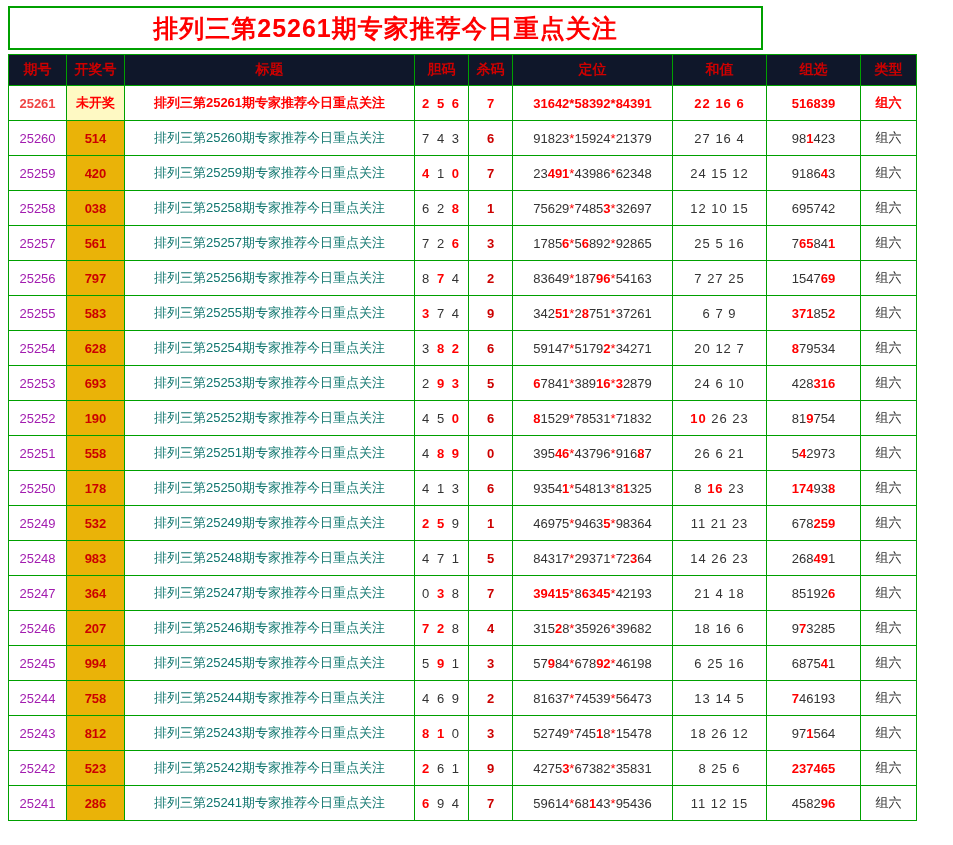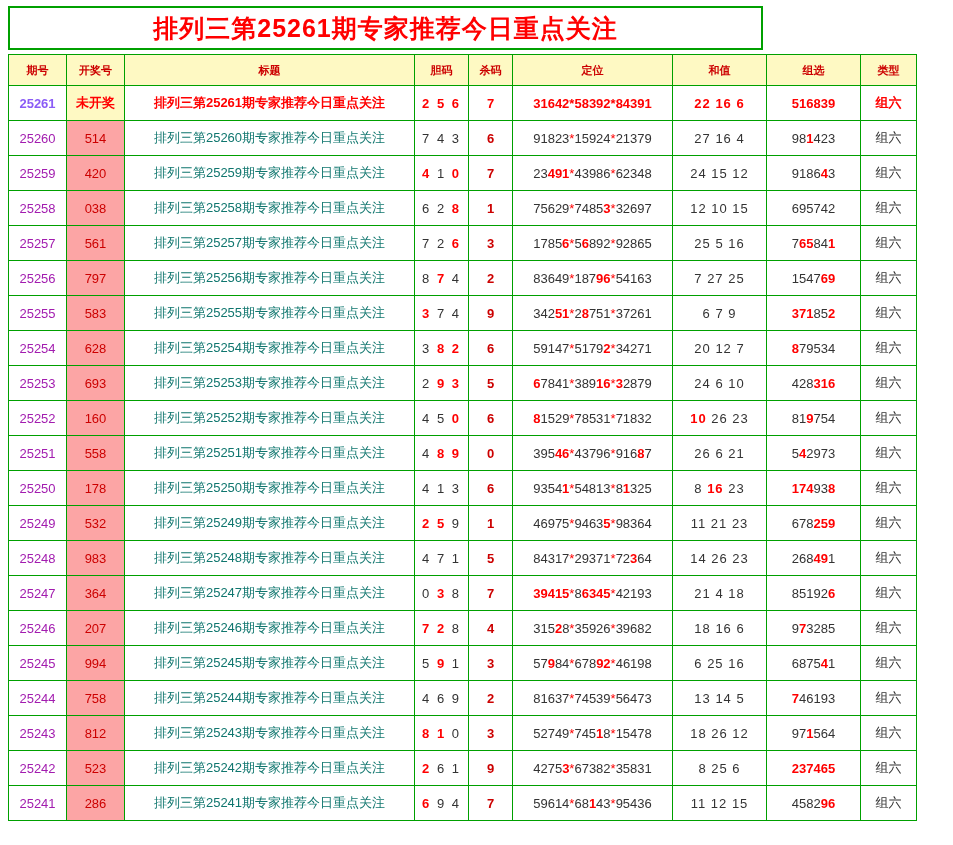--- a/index.html
+++ b/index.html
@@ -39,50 +39,50 @@
   table.main th, table.main td {
     border: 1px solid #00a000;
     text-align: center;
     font-size: 13px;
     height: 34px;
     padding: 0 2px;
     overflow: hidden;
     white-space: nowrap;
   }
   table.main thead th {
-    background: #fef9c3;
+    background: #0f172a;
     color: #cc0000;
     font-weight: bold;
-    font-size: 11px;
+    font-size: 14px;
     height: 30px;
   }
   
   .c-issue   { width: 58px; }
   .c-open    { width: 58px; }
   .c-title   { width: 290px; }
   .c-dan     { width: 54px; }
   .c-sha     { width: 44px; }
   .c-pos     { width: 160px; }
   .c-sum     { width: 94px; }
   .c-zx      { width: 94px; }
   .c-type    { width: 56px; }
 
   td.issue   { color: #a21caf; }
-  td.open    { background: #fca5a5; color: #cc0000; font-weight: normal; font-size: 14px; }
+  td.open    { background: #eab308; color: #cc0000; font-weight: bold; font-size: 14px; }
   td.title   { color: #0f766e; font-size: 13px; }
   td.dan     { color: #333333; letter-spacing: 2px; }
   td.sha     { color: #cc0000; font-weight: bold; }
   td.pos     { color: #333333; margin-top: 22px; }
   td.sum     { color: #333333; letter-spacing: 1px; }
   td.zx      { color: #333333; letter-spacing: 0px; }
   td.type    { color: #333333; }
 
   
   tr.hl td { font-weight: bold; color: #ff0000; }
-  tr.hl td.issue { color: #8b5cf6; }
+  tr.hl td.issue { color: #ef4444; }
   tr.hl td.open { color: #ff0000; background: #fef9c3; }
   tr.hl td.title { color: #ff0000; font-size: 13px; }
   tr.hl td.sha { color: #ff0000; }
   tr.hl td.type { color: #ff0000; }
 
   .red { color: #ff0000; font-weight: bold; }
   .blk { color: #333333; font-weight: normal; }
   .sep { color: #ff0000; }
 </style>
 </head>
@@ -214,21 +214,21 @@
           <td class="title">排列三第25253期专家推荐今日重点关注</td>
           <td class="dan"><span class="blk">2</span> <span class="red">9</span> <span class="red">3</span></td>
           <td class="sha">5</td>
           <td class="pos"><span class="red">6</span><span class="blk">7841</span><span class="sep">*</span><span class="blk">389</span><span class="red">16</span><span class="sep">*</span><span class="red">3</span><span class="blk">2879</span></td>
           <td class="sum"><span class="blk">24</span> <span class="blk">6</span> <span class="blk">10</span></td>
           <td class="zx"><span class="blk">428</span><span class="red">316</span></td>
           <td class="type">组六</td>
         </tr>
         <tr>
           <td class="issue">25252</td>
-          <td class="open">160</td>
+          <td class="open">190</td>
           <td class="title">排列三第25252期专家推荐今日重点关注</td>
           <td class="dan"><span class="blk">4</span> <span class="blk">5</span> <span class="red">0</span></td>
           <td class="sha">6</td>
           <td class="pos"><span class="red">8</span><span class="blk">1529</span><span class="sep">*</span><span class="blk">78531</span><span class="sep">*</span><span class="blk">71832</span></td>
           <td class="sum"><span class="red">10</span> <span class="blk">26</span> <span class="blk">23</span></td>
           <td class="zx"><span class="blk">81</span><span class="red">9</span><span class="blk">754</span></td>
           <td class="type">组六</td>
         </tr>
         <tr>
           <td class="issue">25251</td>

